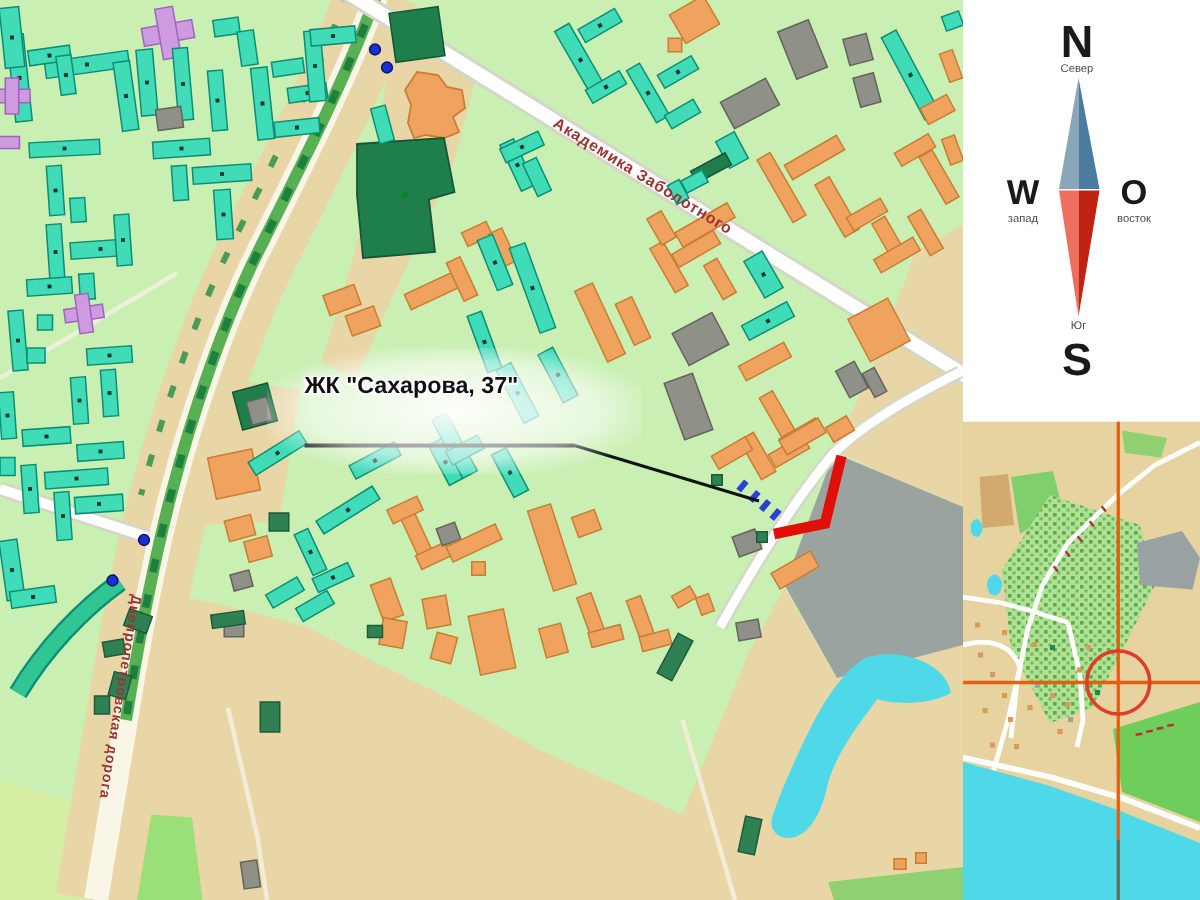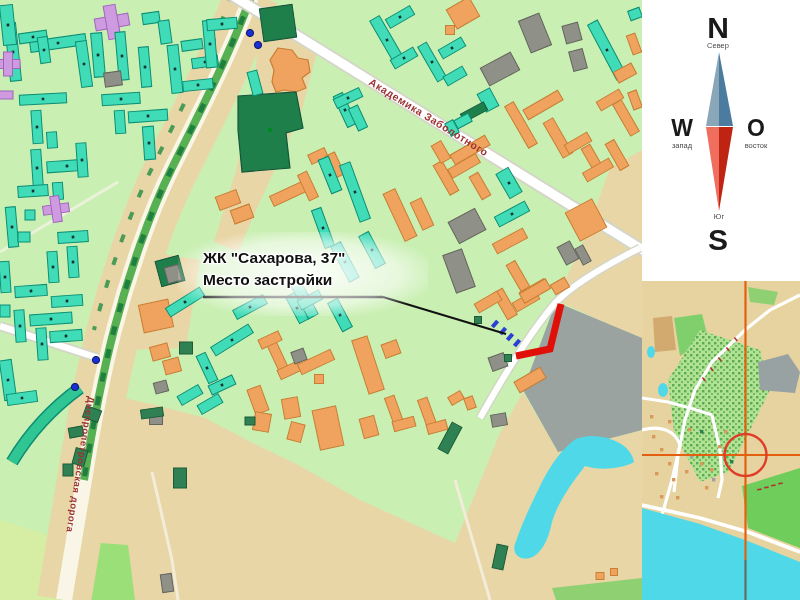--- a/index.html
+++ b/index.html
@@ -338,21 +338,20 @@
         <rect x="513" y="341" width="8" height="4" fill="#2a3fd6" transform="rotate(-50 517 343)"></rect>
       </g>
 
     <line id="cl-under" stroke="#111" stroke-width="2.6" x1="203" y1="297" x2="383" y2="297"></line>
     <line id="cl-point" stroke="#111" stroke-width="2" x1="383" y1="297" x2="506" y2="334"></line>
   </svg>
 
   <div class="halo"></div>
   <div class="callout">
     <div>ЖК "Сахарова, 37"</div>
-    <div>Место застройки</div>
   </div>
 
   <svg id="compass" width="160" height="270" viewBox="0 0 160 270">
     <g transform="translate(-640,0)">
       <text class="compass-letter" x="718" y="38" font-size="30" text-anchor="middle">N</text>
       <text class="compass-sub" x="718" y="48" font-size="7.5" text-anchor="middle">Север</text>
       <text class="compass-letter" x="682" y="136" font-size="23" text-anchor="middle">W</text>
       <text class="compass-sub" x="682" y="148" font-size="7.5" text-anchor="middle">запад</text>
       <text class="compass-letter" x="756" y="136" font-size="23" text-anchor="middle">O</text>
       <text class="compass-sub" x="756" y="148" font-size="7.5" text-anchor="middle">восток</text>

